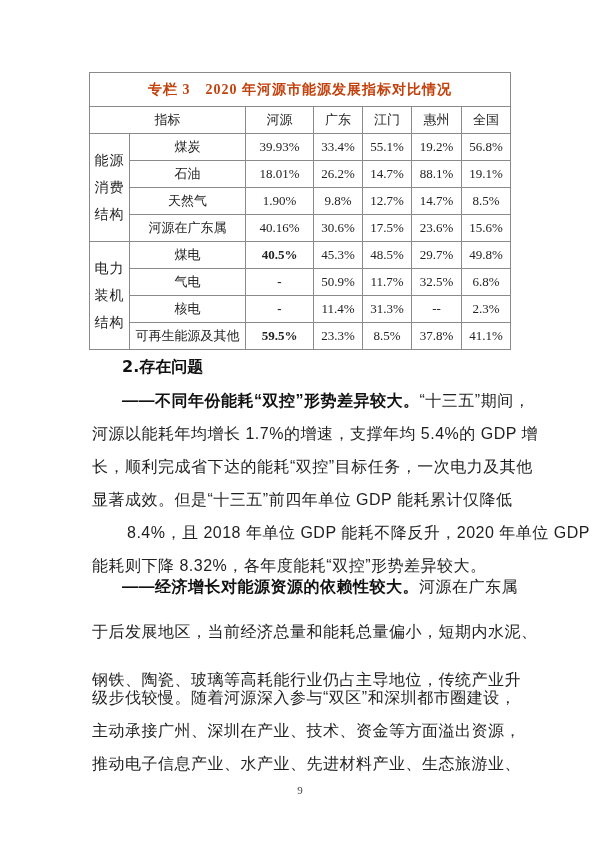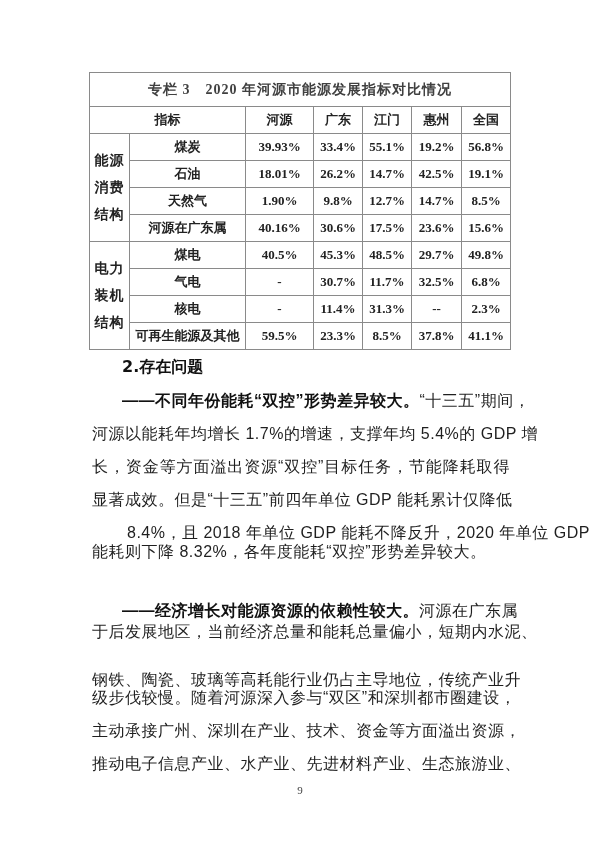--- a/index.html
+++ b/index.html
@@ -2,22 +2,22 @@
 <html><head>
 <meta charset="utf-8">
 <style>
   html, body { margin: 0; padding: 0; background: #ffffff; }
   body { width: 600px; height: 848px; position: relative; overflow: hidden;
          font-family: "DejaVu Serif", "Liberation Serif", serif; color: #1a1a1a; }
   .table-wrap { position: absolute; left: 89px; top: 72px; width: 421px; }
   table.data { border-collapse: collapse; width: 421px; table-layout: fixed;
                font-family: "Liberation Serif", "DejaVu Serif", serif; font-size: 13px; color: #222; }
   table.data td, table.data th { border: 1px solid #8a8a8a; padding: 0; text-align: center;
-               vertical-align: middle; font-weight: bold; height: 26px; white-space: nowrap; }
-  table.data tr.title-row td { height: 33px; font-size: 14px; font-weight: bold; letter-spacing: 1px; color: #404040; }
+               vertical-align: middle; font-weight: normal; height: 26px; white-space: nowrap; }
+  table.data tr.title-row td { height: 33px; font-size: 14px; font-weight: bold; letter-spacing: 1px; color: #c2410c; }
   table.data tr.header-row th { height: 26px; }
   td.group-label { font-size: 14px; line-height: 27px; letter-spacing: 1px; }
   td.bold { font-weight: bold !important; }
   .para-line { position: absolute; left: 92px; width: 418px; font-size: 16px; line-height: 20px;
                white-space: nowrap; text-align: justify; text-align-last: justify; color: #1f1f1f;
                font-family: Liberation Sans, sans-serif; letter-spacing: 0.5px; }
   .para-line.last { text-align-last: left; }
   .para-line .b { font-weight: bold; color: #111; }
   .heading { position: absolute; left: 122px; top: 357px; font-size: 16px; font-weight: bold;
              font-family: "DejaVu Sans", "Liberation Sans", sans-serif; color: #111; text-align: center; }
@@ -62,21 +62,21 @@
       <td>33.4%</td>
       <td>55.1%</td>
       <td>19.2%</td>
       <td>56.8%</td>
     </tr>
     <tr>
       <td>石油</td>
       <td>18.01%</td>
       <td>26.2%</td>
       <td>14.7%</td>
-      <td>42.5%</td>
+      <td>88.1%</td>
       <td>19.1%</td>
     </tr>
     <tr>
       <td>天然气</td>
       <td>1.90%</td>
       <td>9.8%</td>
       <td>12.7%</td>
       <td>14.7%</td>
       <td>8.5%</td>
     </tr>
@@ -98,21 +98,21 @@
       <td>煤电</td>
       <td class="bold">40.5%</td>
       <td>45.3%</td>
       <td>48.5%</td>
       <td>29.7%</td>
       <td>49.8%</td>
     </tr>
     <tr>
       <td>气电</td>
       <td class="bold">-</td>
-      <td>30.7%</td>
+      <td>50.9%</td>
       <td>11.7%</td>
       <td>32.5%</td>
       <td>6.8%</td>
     </tr>
     <tr>
       <td>核电</td>
       <td class="bold">-</td>
       <td>11.4%</td>
       <td>31.3%</td>
       <td>--</td>
@@ -129,26 +129,26 @@
   </tbody>
     </table>
 </div>
 
 <div class="heading">2.存在问题</div>
 
 <div class="para-line" style="top:391px; left:122px; width:388px;">
   <span class="b">——不同年份能耗“双控”形势差异较大。</span><span>“十三五”期间，</span>
 </div>
 <div class="para-line" style="top:424px;">河源以能耗年均增长 1.7%的增速，支撑年均 5.4%的 GDP 增</div>
-<div class="para-line" style="top:457px;">长，资金等方面溢出资源“双控”目标任务，节能降耗取得</div>
+<div class="para-line" style="top:457px;">长，顺利完成省下达的能耗“双控”目标任务，一次电力及其他</div>
 <div class="para-line" style="top:490px;">显著成效。但是“十三五”前四年单位 GDP 能耗累计仅降低</div>
 <div class="para-line" style="top:523px;margin-left:35px;">8.4%，且 2018 年单位 GDP 能耗不降反升，2020 年单位 GDP</div>
-<div class="para-line last" style="top:542px;">能耗则下降 8.32%，各年度能耗“双控”形势差异较大。</div>
+<div class="para-line last" style="top:556px;">能耗则下降 8.32%，各年度能耗“双控”形势差异较大。</div>
 
-<div class="para-line" style="top:601px; left:122px; width:388px;">
+<div class="para-line" style="top:577px; left:122px; width:388px;">
   <span class="b">——经济增长对能源资源的依赖性较大。</span><span>河源在广东属</span>
 </div>
 <div class="para-line" style="top:622px;">于后发展地区，当前经济总量和能耗总量偏小，短期内水泥、</div>
 <div class="para-line" style="top:670px;">钢铁、陶瓷、玻璃等高耗能行业仍占主导地位，传统产业升</div>
 <div class="para-line" style="top:688px;">级步伐较慢。随着河源深入参与“双区”和深圳都市圈建设，</div>
 <div class="para-line" style="top:721px;">主动承接广州、深圳在产业、技术、资金等方面溢出资源，</div>
 <div class="para-line" style="top:754px;">推动电子信息产业、水产业、先进材料产业、生态旅游业、</div>
 
 <div class="page-num">9</div>
 

